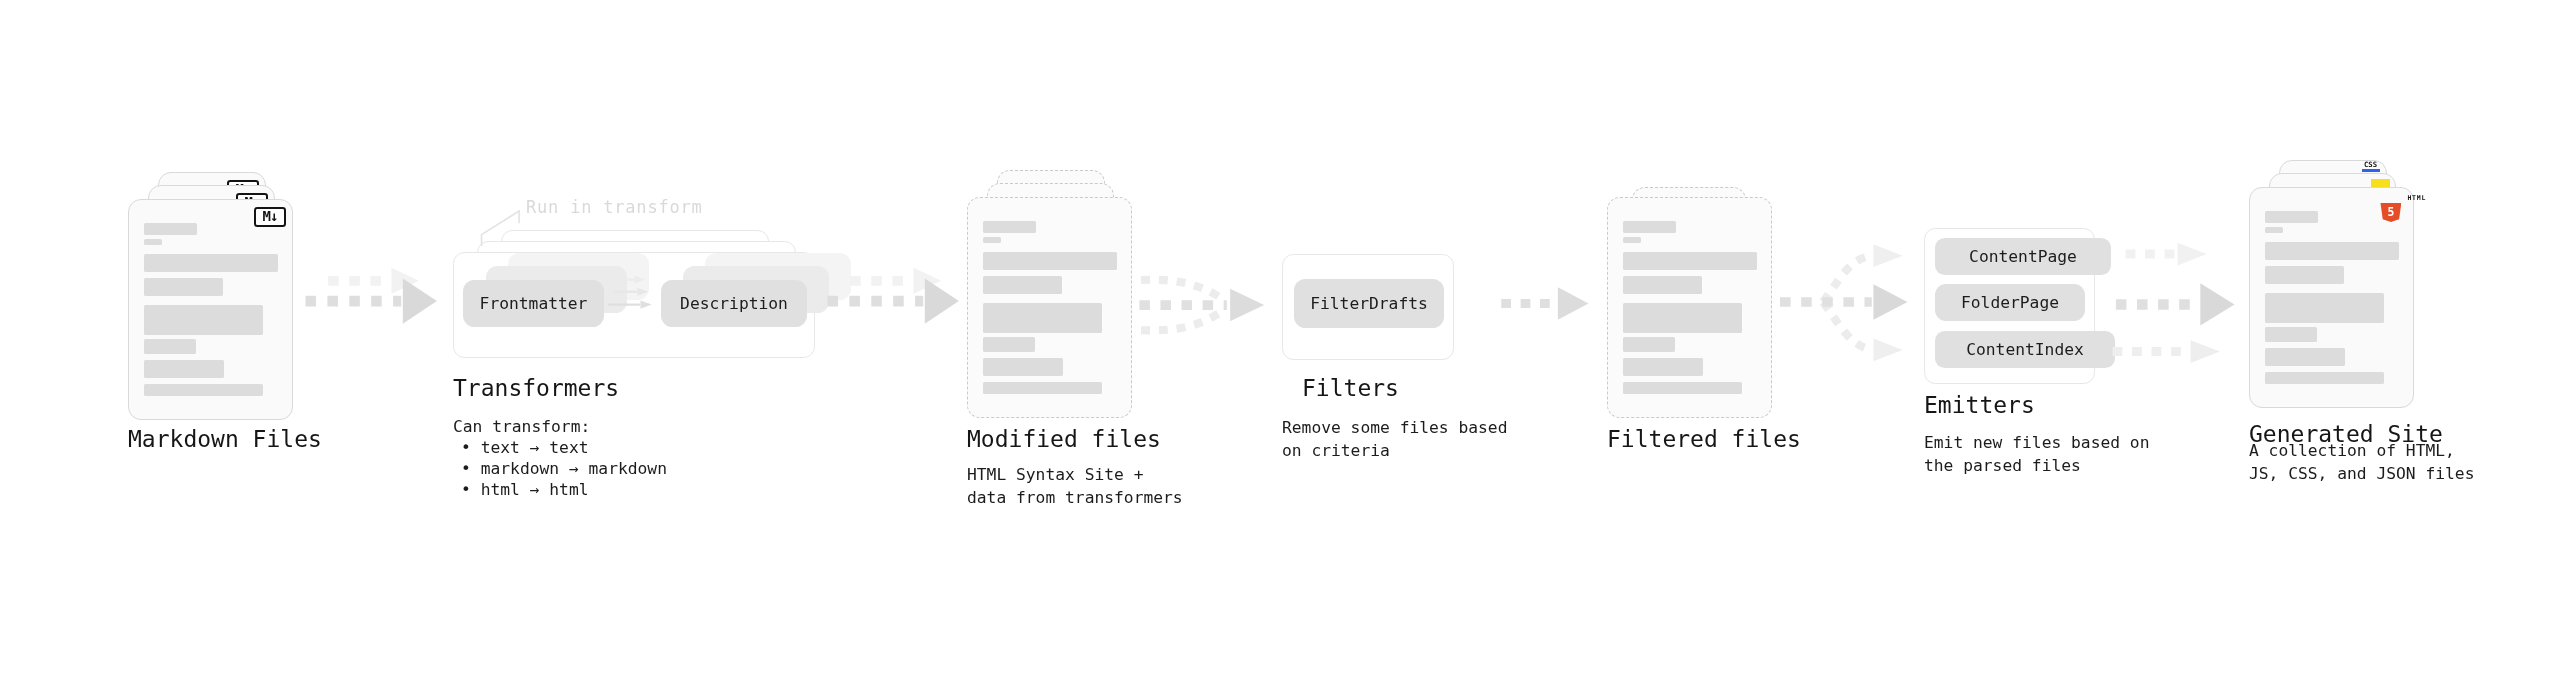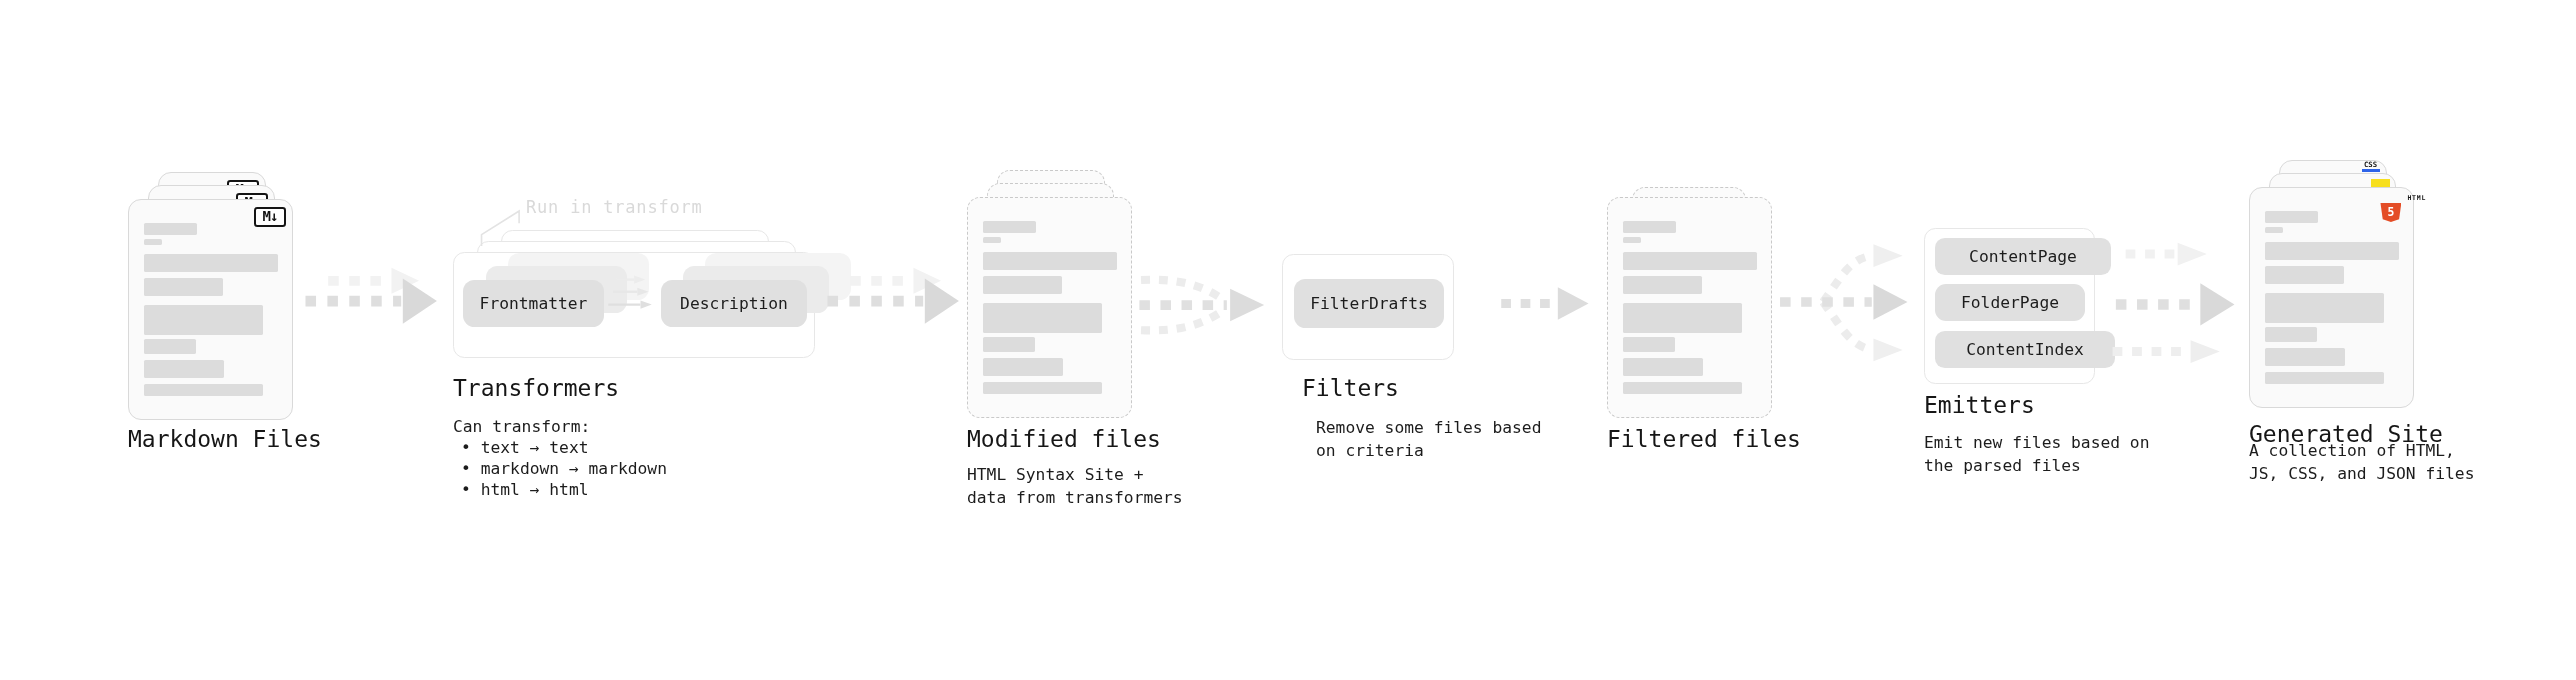--- a/index.html
+++ b/index.html
@@ -142,21 +142,21 @@
   <svg style="left:1136px;top:267px;" width="138" height="81" viewBox="0 0 170 100">
     <path d="M 6 16 C 52 14 82 22 110 42" fill="none" stroke="#ececec" stroke-width="10" stroke-dasharray="11 11"></path>
     <path d="M 6 78 C 52 80 82 72 110 52" fill="none" stroke="#ececec" stroke-width="10" stroke-dasharray="11 11"></path>
     <line x1="4" y1="47" x2="112" y2="47" stroke="#e0e0e0" stroke-width="12" stroke-dasharray="13 13"></line>
     <polygon points="116,27 116,67 158,47" fill="#dcdcdc"></polygon>
   </svg>
 
   <div class="container-outline" style="left:1282px;top:254px;width:172px;height:106px;"></div>
   <div class="gray-box" style="left:1294px;top:279px;width:150px;height:49px;">FilterDrafts</div>
   <div class="stage-title" style="left:1282px;top:375px;margin-left:20px;">Filters</div>
-  <div class="stage-desc" style="left:1316px;top:416px;">
+  <div class="stage-desc" style="left:1282px;top:416px;">
     <div>Remove some files based</div>
     <div>on criteria</div>
   </div>
 
   <svg style="left:1498px;top:283px;" width="93" height="41" viewBox="0 0 115 50">
     <line x1="4" y1="25" x2="70" y2="25" stroke="#dfdfdf" stroke-width="11" stroke-dasharray="12 12"></line>
     <polygon points="74,5 74,45 112,25" fill="#dcdcdc"></polygon>
   </svg>
 
   <div>

